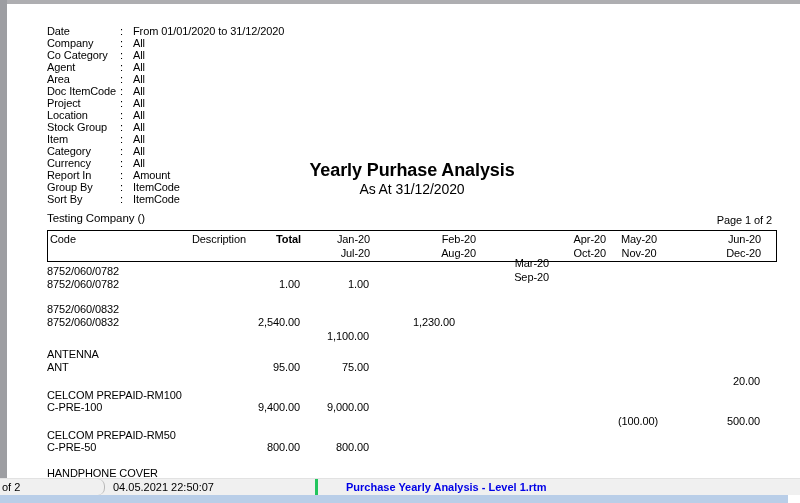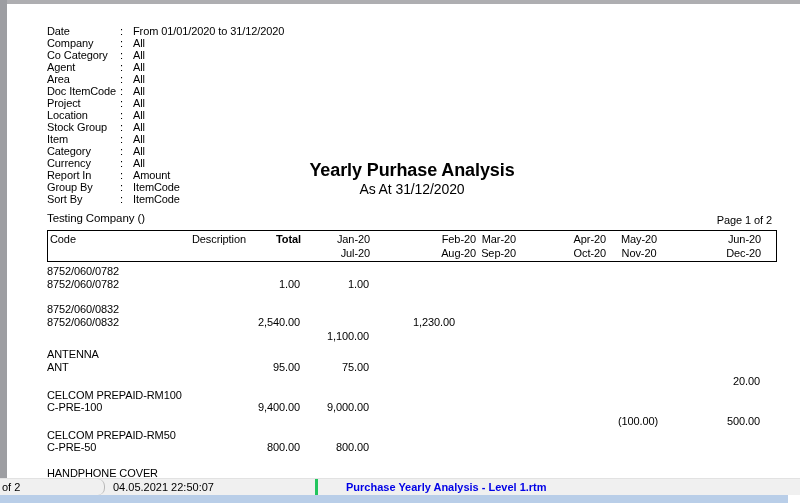--- a/index.html
+++ b/index.html
@@ -37,21 +37,21 @@
   .cc-h{position:absolute;left:2px;}
   .cd-h{position:absolute;left:100px;margin-left:44px;}
   .ct{position:absolute;left:190px;width:110px;text-align:right;}
   .ct-h{position:absolute;left:143px;width:110px;text-align:right;font-weight:bold;}
   .m1{position:absolute;left:283px;width:86px;text-align:right;}
   .m2{position:absolute;left:365px;width:90px;text-align:right;}
   .m3{position:absolute;left:440px;width:90px;text-align:right;}
   .m4{position:absolute;left:515px;width:90px;text-align:right;}
   .m5{position:absolute;left:593px;width:90px;text-align:center;}
   .m6{position:absolute;left:670px;width:90px;text-align:right;}
-  .thead-box .m1{left:236px;}.thead-box .m2{left:318px;padding-left:20px;}.thead-box .m3{left:378px;}
+  .thead-box .m1{left:236px;}.thead-box .m2{left:318px;padding-left:20px;}.thead-box .m3{left:411px;margin-top:24px;}
   .thead-box .m4{left:468px;}.thead-box .m5{left:546px;}.thead-box .m6{left:623px;}
 
   
   .statusbar{position:absolute;left:0;top:478px;width:800px;height:16px;background:#f0f0f0;
              border-top:1px solid #e2e2e2;font-size:11px;line-height:16px;z-index:10;}
   .sb-seg{position:absolute;top:0;height:16px;white-space:nowrap;overflow:hidden;}
   .sb-seg1{left:0;width:105px;padding-left:2px;border-right:1px solid #b7b7b7;box-sizing:border-box;border-radius:7px;}
   .sb-seg2{left:106px;width:212px;padding-left:7px;border-right:3px solid #22c55e;box-sizing:border-box;}
   .sb-seg3{left:319px;right:0;padding-left:27px;color:#0000e6;font-weight:bold;}
   .hscroll{position:absolute;left:0;top:495px;width:788px;height:8px;background:#b9cee8;z-index:10;}

